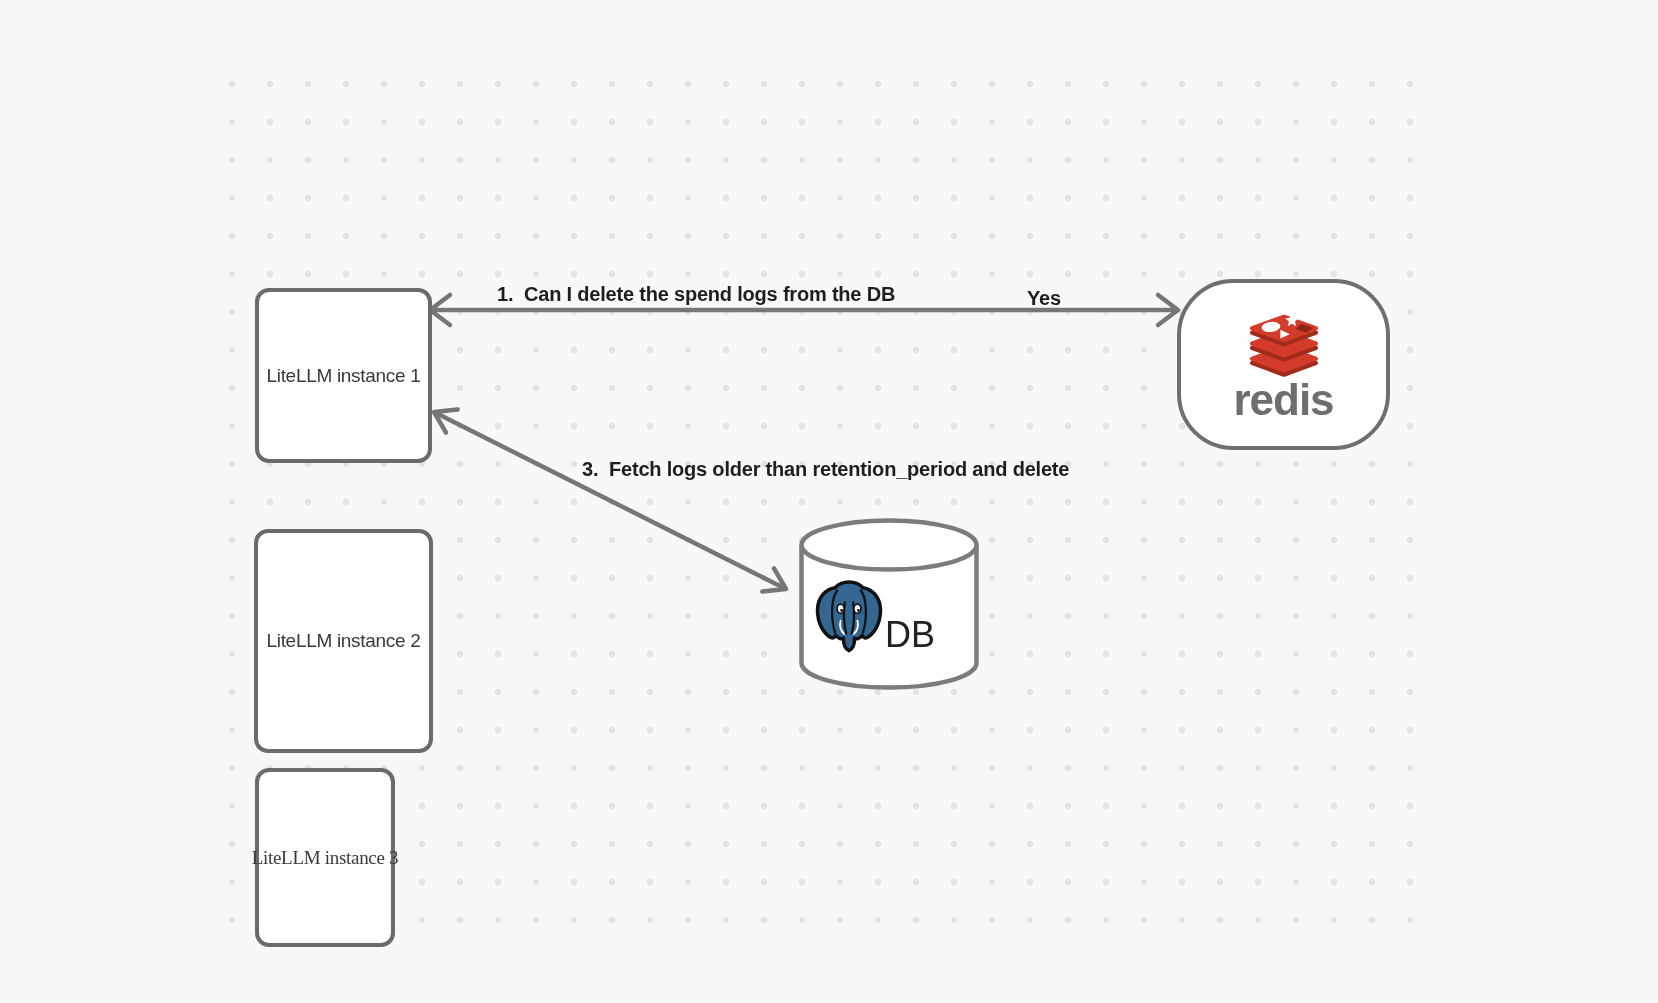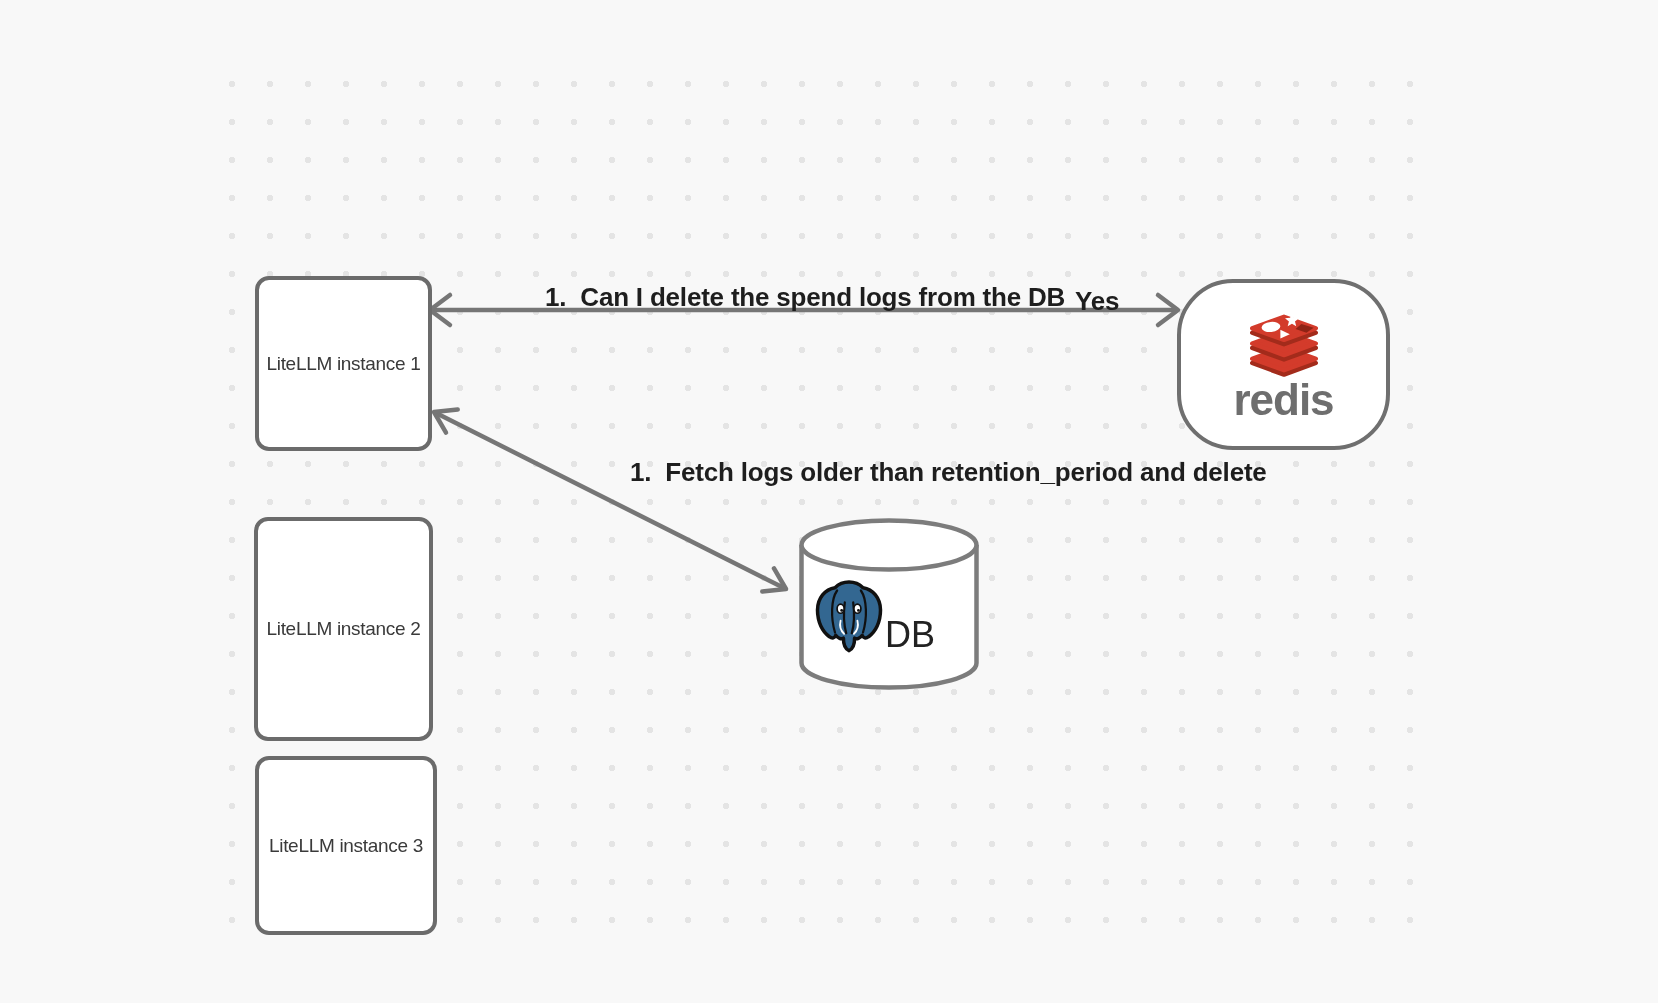--- a/index.html
+++ b/index.html
@@ -9,41 +9,41 @@
     background:#f8f8f8;
   }
   #dot-grid{
     position:absolute;left:213px;top:65px;width:1215px;height:874px;
     background-image:radial-gradient(circle 3.4px at 19px 19px,#e4e4e4 99%,rgba(0,0,0,0) 100%);
     background-size:38px 38px;
   }
   .inst-box{
     position:absolute;box-sizing:border-box;
     background:#ffffff;border:4.5px solid #6b6b6b;border-radius:14px;
-    display:flex;align-items:center;justify-content:center;
+    display:flex;align-items:center;justify-content:center;margin-top:12px;
   }
   .inst-label{
     font-size:19px;letter-spacing:-0.3px;color:#3a3a3a;white-space:pre;
   }
   #box-1{left:255px;top:276px;width:177px;height:175px;}
   #box-2{left:254px;top:517px;width:179px;height:224px;}
-  #box-3{left:255px;top:756px;width:182px;height:179px;}
+  #box-3{left:255px;top:756px;width:140px;height:179px;font-family:Liberation Serif, serif;}
   #redis-node{
     position:absolute;box-sizing:border-box;
     left:1177px;top:279px;width:213px;height:171px;
     background:#ffffff;border:4.5px solid #6f6f6f;border-radius:56px;
     display:flex;flex-direction:column;align-items:center;justify-content:center;
   }
   #redis-wordmark{
     font-size:44px;font-weight:bold;color:#6e6e6e;line-height:0.85;
     letter-spacing:-1px;margin-top:2px;
   }
   .edge-label{
-    position:absolute;font-size:26px;font-weight:bold;color:#1e1e1e;
-    letter-spacing:-0.2px;white-space:pre;line-height:1.05;margin-left:48px;
+    position:absolute;font-size:20px;font-weight:bold;color:#1e1e1e;
+    letter-spacing:-0.2px;white-space:pre;line-height:1.05;
   }
   #edge-1-label{left:497px;top:284px;}
   #edge-1-response{left:1027px;top:288px;}
   #edge-2-label{left:582px;top:459px;}
   #edges-svg{position:absolute;left:0;top:0;pointer-events:none;}
   #db-cylinder{position:absolute;left:795px;top:514px;}
 </style>
 </head>
 <body>
 
@@ -63,21 +63,21 @@
       <g>
         <line x1="436" y1="413" x2="784" y2="588"></line>
         <polyline points="446,432.6 434,412 457.7,409.4"></polyline>
         <polyline points="762.3,591.6 786,589 774,568.4"></polyline>
       </g>
     </g>
   </svg>
 
   <div class="edge-label" id="edge-1-label">1.  Can I delete the spend logs from the DB</div>
   <div class="edge-label" id="edge-1-response">Yes</div>
-  <div class="edge-label" id="edge-2-label">1.  Fetch logs older than retention_period and delete</div>
+  <div class="edge-label" id="edge-2-label">3.  Fetch logs older than retention_period and delete</div>
 
   <div class="inst-box" id="box-1">
     <span class="inst-label">LiteLLM instance 1</span>
   </div>
   <div class="inst-box" id="box-2">
     <span class="inst-label">LiteLLM instance 2</span>
   </div>
   <div class="inst-box" id="box-3">
     <span class="inst-label">LiteLLM instance 3</span>
   </div>

